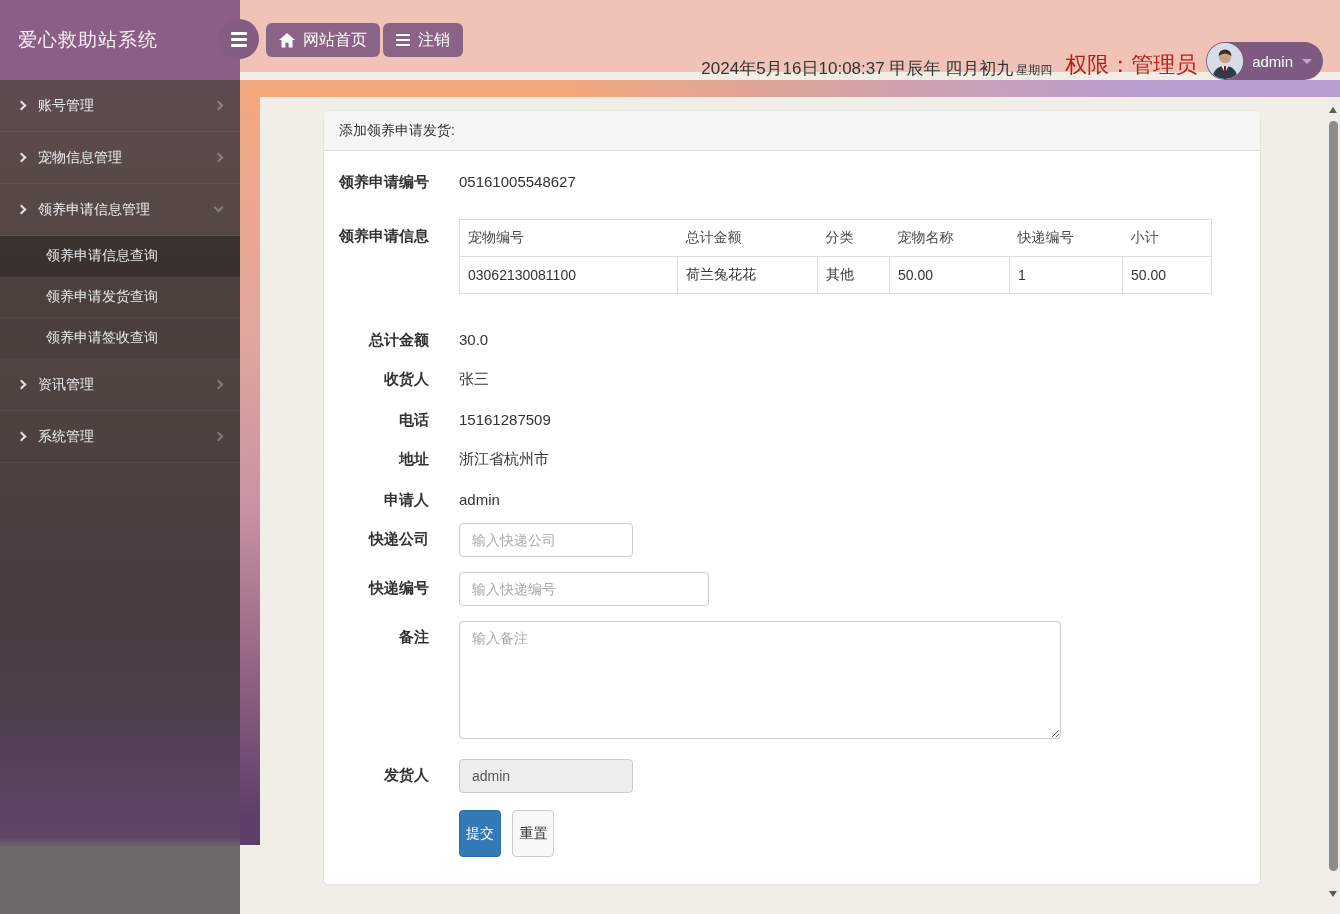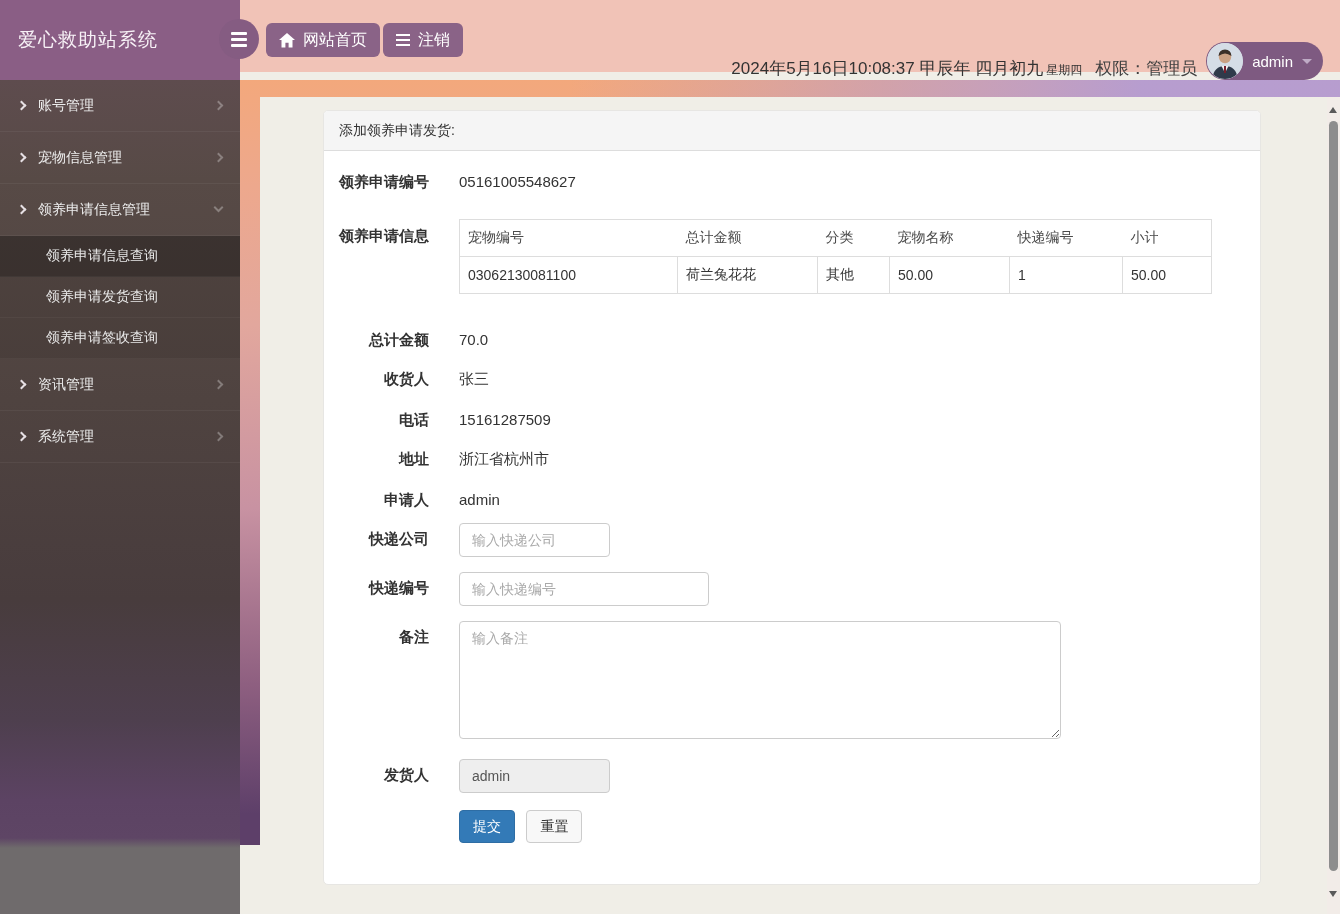--- a/index.html
+++ b/index.html
@@ -66,21 +66,21 @@
   .nav-btn.home { left:26px; }
   .nav-btn.logout { left:143px; }
   .bars-icon { display:inline-flex; flex-direction:column; gap:2.5px; }
   .bars-icon i { display:block; width:14px; height:2.5px; background:#fff; }
   .nav-right {
     position:absolute; right:17px; top:0; height:80px;
     display:flex; align-items:flex-end; gap:9px;
   }
   .datetime { font-size:17px; color:#333; white-space:nowrap; }
   .weekday { font-size:12px; color:#333; margin-left:3px; }
-  .perm { font-size:17px; color:#404040; margin-left:4px; white-space:nowrap; }
+  .perm { font-size:22px; color:#b91c1c; margin-left:4px; white-space:nowrap; }
   .admin-pill {
     height:38px; border-radius:19px; background:#7e5a81;
     display:flex; align-items:center; padding:0 11px 0 1px; gap:9px; cursor:pointer;
   }
   .avatar { width:36px; height:36px; border-radius:50%; overflow:hidden; background:#d5dde6; flex:0 0 auto; }
   .admin-name { color:#fff; font-size:15px; }
   .caret { width:0; height:0; border-left:5px solid transparent; border-right:5px solid transparent; border-top:5px solid #bfabc6; }
 
   
   .grad-band {
@@ -128,31 +128,31 @@
   table.pet td {
     font-size:14px; color:#333; padding:9px 8px; border:1px solid #ddd;
   }
   .c1{width:218px}.c2{width:140px}.c3{width:72px}.c4{width:120px}.c5{width:113px}.c6{width:89px}
 
   .tin {
     height:34px; border:1px solid #ccc; border-radius:4px; padding:0 12px;
     font-size:14px; color:#555; font-family:inherit; outline:none; background:#fff;
   }
   .tin::placeholder, textarea::placeholder { color:#a9a9a9; }
-  .w150 { width:151px; } .w250 { width:250px; }
+  .w150 { width:174px; } .w250 { width:250px; }
   textarea.tarea {
     width:602px; height:118px; border:1px solid #ccc; border-radius:4px;
     padding:8px 12px; font-size:14px; color:#555; font-family:inherit; outline:none;
     resize:both;
   }
   .tin:disabled { background:#eee; color:#555; }
 
   .btn {
-    height:33px; border-radius:4px; font-size:14px; font-family:inherit;
-    padding:0 13px; cursor:pointer;
+    height:47px; border-radius:4px; font-size:14px; font-family:inherit;
+    padding:0 6px; cursor:pointer;
   }
   .btn-submit { background:#337ab7; border:1px solid #2e6da4; color:#fff; }
   .btn-reset { background:#f8f8f8; border:1px solid #ccc; color:#333; margin-left:7px; }
 
   
   .scrollbar {
     position:absolute; left:1327px; top:97px; width:13px; height:817px;
     background:#f2ece8; z-index:5;
   }
   .sb-up { position:absolute; left:2px; top:10px; width:0; height:0;
@@ -301,21 +301,21 @@
                 <td>50.00</td>
               </tr>
             </tbody>
           </table>
         </div>
       </div>
 
       <div class="fg">
         <div class="lab">总计金额</div>
         <div class="ctrl">
-            <div class="static-val">70.0</div>
+            <div class="static-val">30.0</div>
           </div>
       </div>
       <div class="fg">
         <div class="lab">收货人</div>
         <div class="ctrl">
             <div class="static-val">张三</div>
           </div>
       </div>
       <div class="fg">
         <div class="lab">电话</div>

